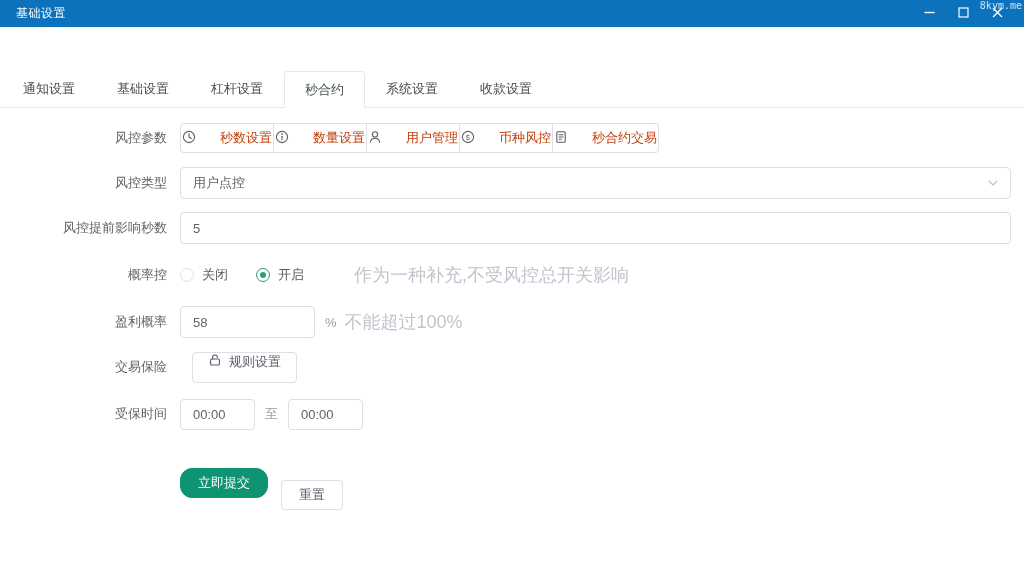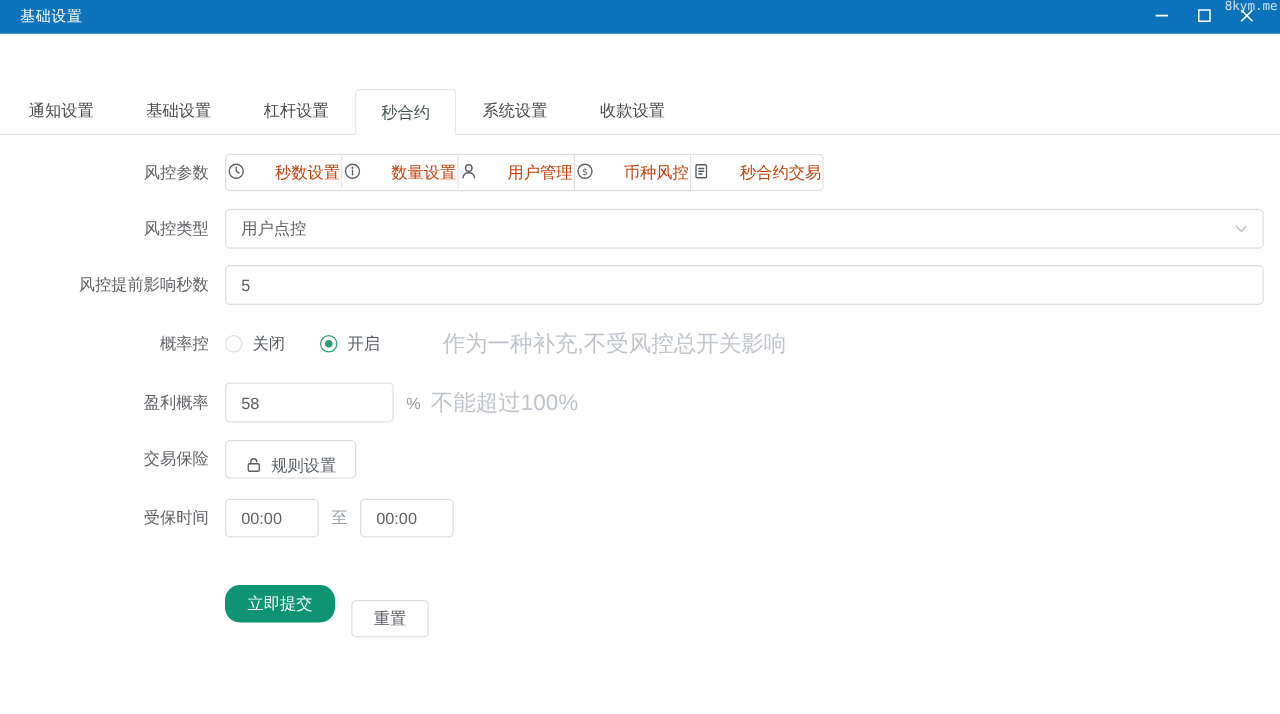--- a/index.html
+++ b/index.html
@@ -170,30 +170,31 @@
   .radio-label { margin-left:8px; font-size:13px; color:#555a61; }
 
   .hint { font-size:18px; color:#c0c4cc; }
   .unit { font-size:13px; color:#9aa0a8; margin-left:10px; }
   .hint-after { margin-left:8px; }
   .radio-hint { margin-left:50px; }
 
   .sep { font-size:13px; color:#9aa0a8; margin:0 10px; }
 
   .outline-btn {
-    display:inline-flex; align-items:flex-end; gap:7px;
+    display:inline-flex; align-items:flex-start; gap:7px;
     height:31px;
     padding:0 15px;
     background:#fff;
     border:1px solid #dcdfe6;
     border-radius:4px;
     font-size:13px;
     color:#5a5e66;
     cursor:pointer;
     font-family:inherit;
+    margin-left:12px;
   }
 
   .actions { margin-top:26px; }
   .submit-btn {
     height:30px;
     padding:0 17px;
     background:#0e9373;
     border:1px solid #0e9373;
     border-radius:12px;
     color:#ffffff;

